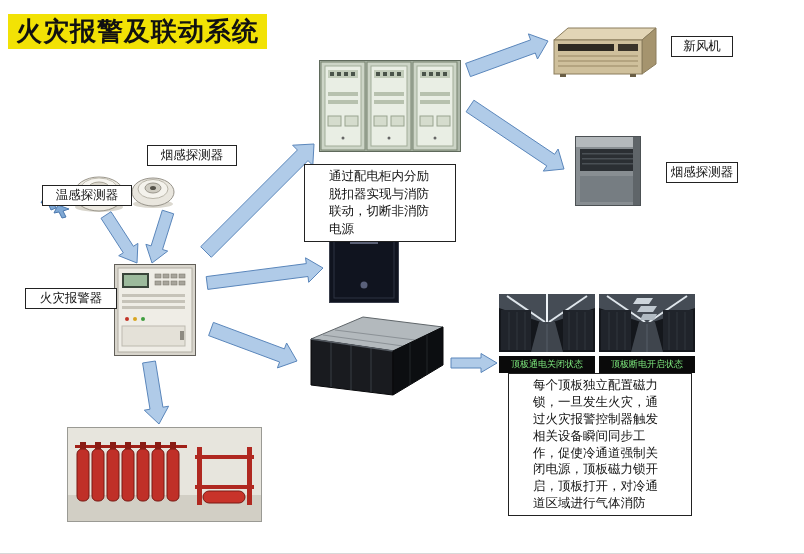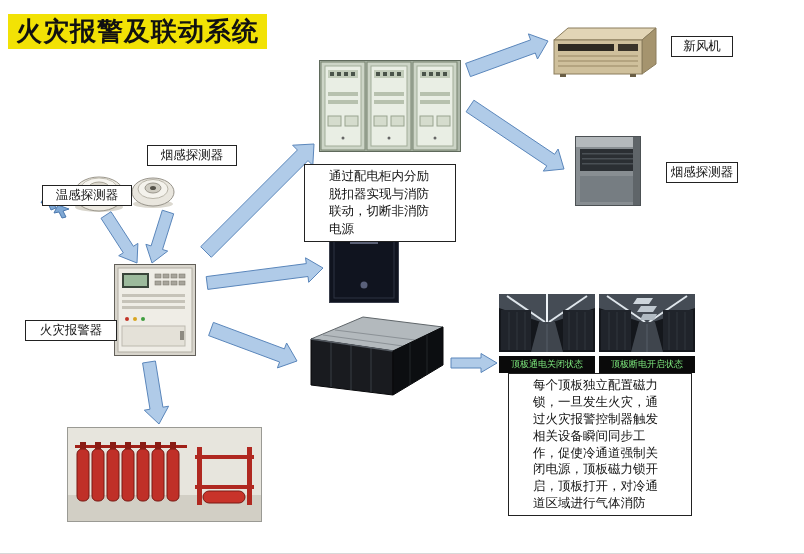--- a/index.html
+++ b/index.html
@@ -14,21 +14,21 @@
     font-size: 26px; font-weight: bold; letter-spacing: 1px;
     padding: 3px 8px; line-height: 1.1;
   }
   .lbl {
     position: absolute; z-index: 6; background: #fff; border: 1px solid #222;
     font-size: 12.5px; color: #111; height: 21px;
     display: flex; align-items: center; justify-content: center; white-space: nowrap;
   }
   #lbl-temp   { left: 42px;  top: 145px; width: 90px; margin-top: 40px; }
   #lbl-smoke  { left: 147px; top: 145px; width: 90px; }
-  #lbl-fire   { left: 25px;  top: 320px; width: 92px; text-align: right; }
+  #lbl-fire   { left: 25px;  top: 288px; width: 92px; text-align: right; }
   #lbl-fresh  { left: 671px; top: 36px;  width: 62px; }
   #lbl-ac     { left: 666px; top: 162px; width: 72px; }
   #lbl-access { left: 439px; top: 246px; width: 90px; }
   .note {
     position: absolute; z-index: 6; background: #fff; border: 1px solid #222;
     font-size: 12.5px; color: #111; line-height: 1.4; padding: 3px 24px;
   }
   #note1 { left: 304px; top: 164px; width: 152px; }
   #note2 { left: 508px; top: 373px; width: 184px; line-height: 1.35; }
   .dev { position: absolute; z-index: 1; }

